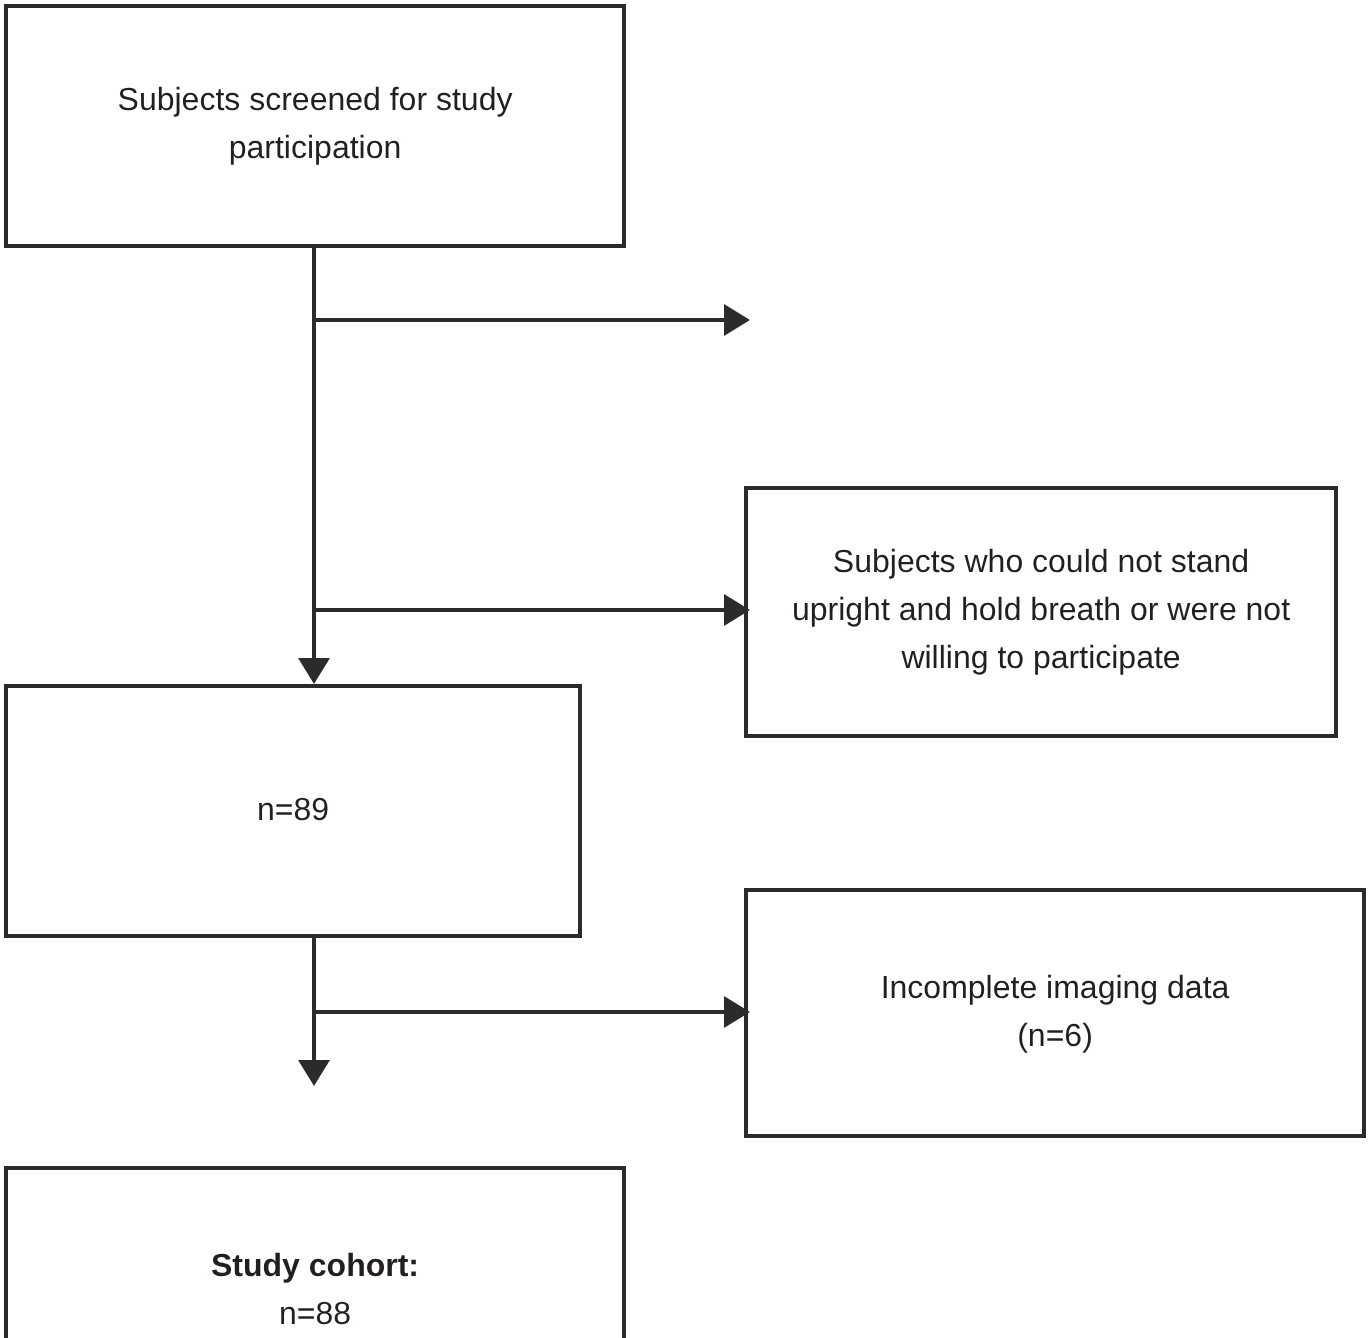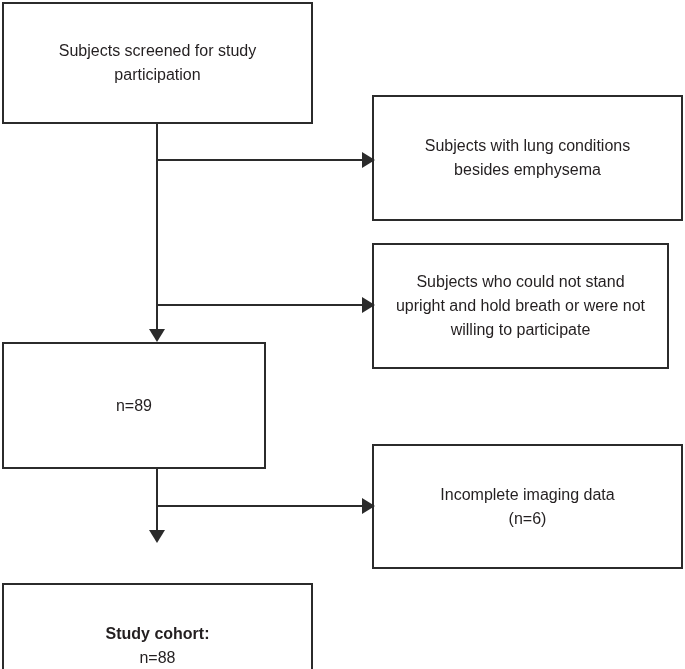--- a/index.html
+++ b/index.html
@@ -34,21 +34,21 @@
     line-height: 24px;
     color: #231f20;
     padding: 0 14px;
     white-space: pre-line;
   }
   .node-text.bold-first-line::first-line {
     font-weight: bold;
   }
   
   #node-screened  { left: 2px;   top: 2px;   width: 311px; height: 122px; }
-  #node-n89       { left: 2px;   top: 342px; width: 264px; height: 127px; }
+  #node-n89       { left: 2px;   top: 342px; width: 289px; height: 127px; }
   #node-cohort    { left: 2px;   top: 543px; width: 311px; height: 126px; margin-top: 40px; }
   
   #node-lung      { left: 372px; top: 95px;  width: 311px; height: 126px; }
   #node-upright   { left: 372px; top: 243px; width: 297px; height: 126px; }
   #node-imaging   { left: 372px; top: 444px; width: 311px; height: 125px; }
 
   
   .vline {
     position: absolute;
     width: 2px;
@@ -94,24 +94,20 @@
 </head>
 <body>
 
 <div id="flowchart">
 
   <div class="node" id="node-screened">
     <span class="node-text">Subjects screened for study
 participation</span>
   </div>
 
-  <div class="node" id="node-lung">
-    <span class="node-text">Subjects with lung conditions
-besides emphysema</span>
-  </div>
 
   <div class="node" id="node-upright">
     <span class="node-text">Subjects who could not stand
 upright and hold breath or were not
 willing to participate</span>
   </div>
 
   <div class="node" id="node-n89">
     <span class="node-text">n=89</span>
   </div>

